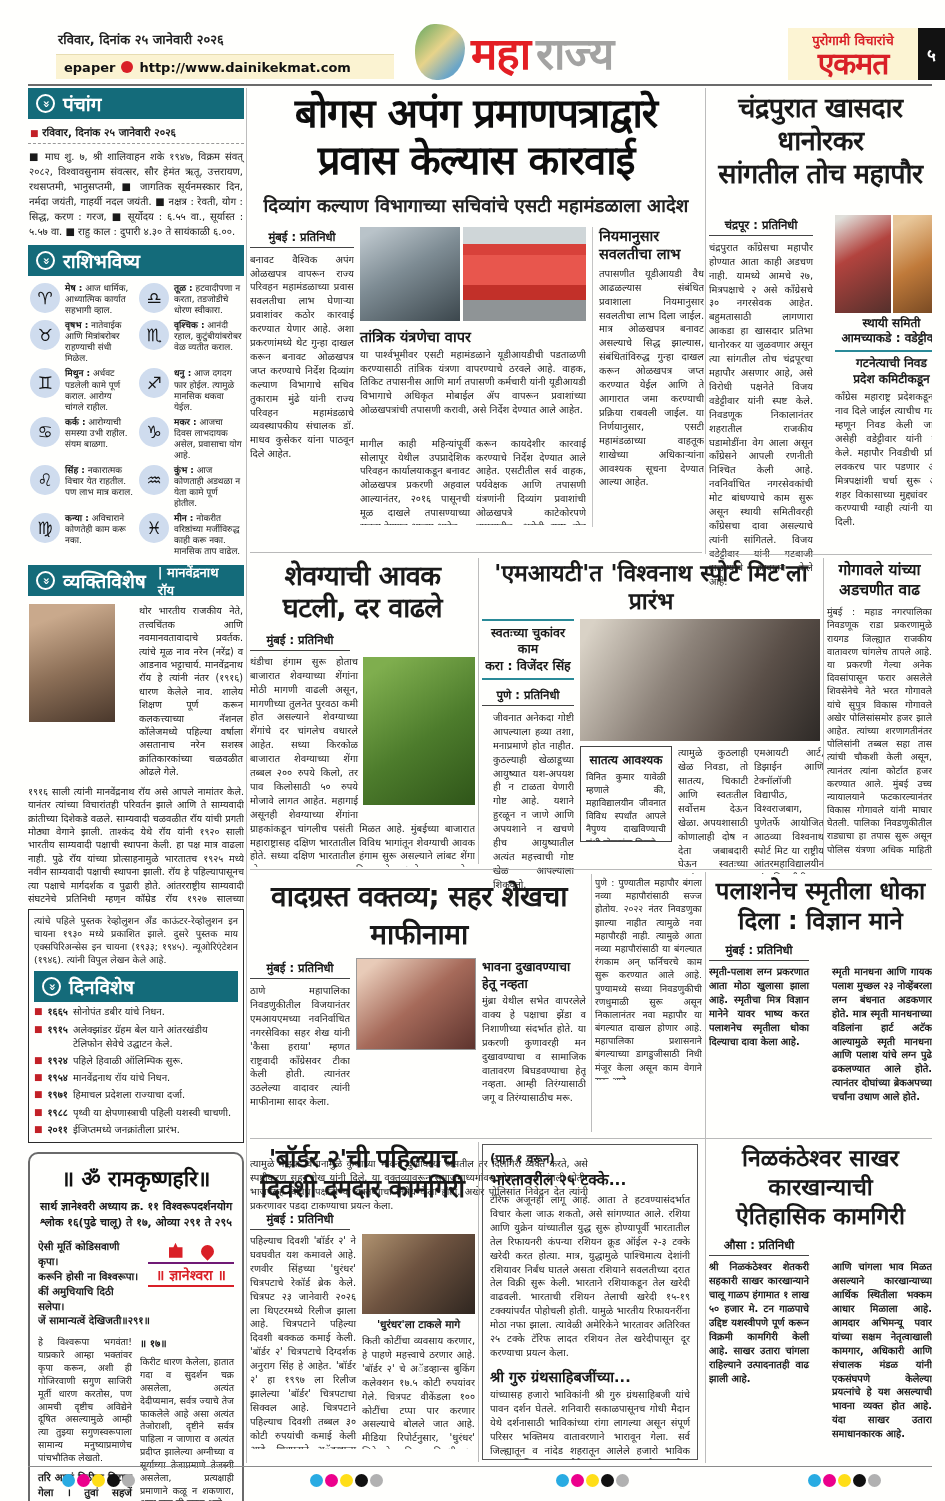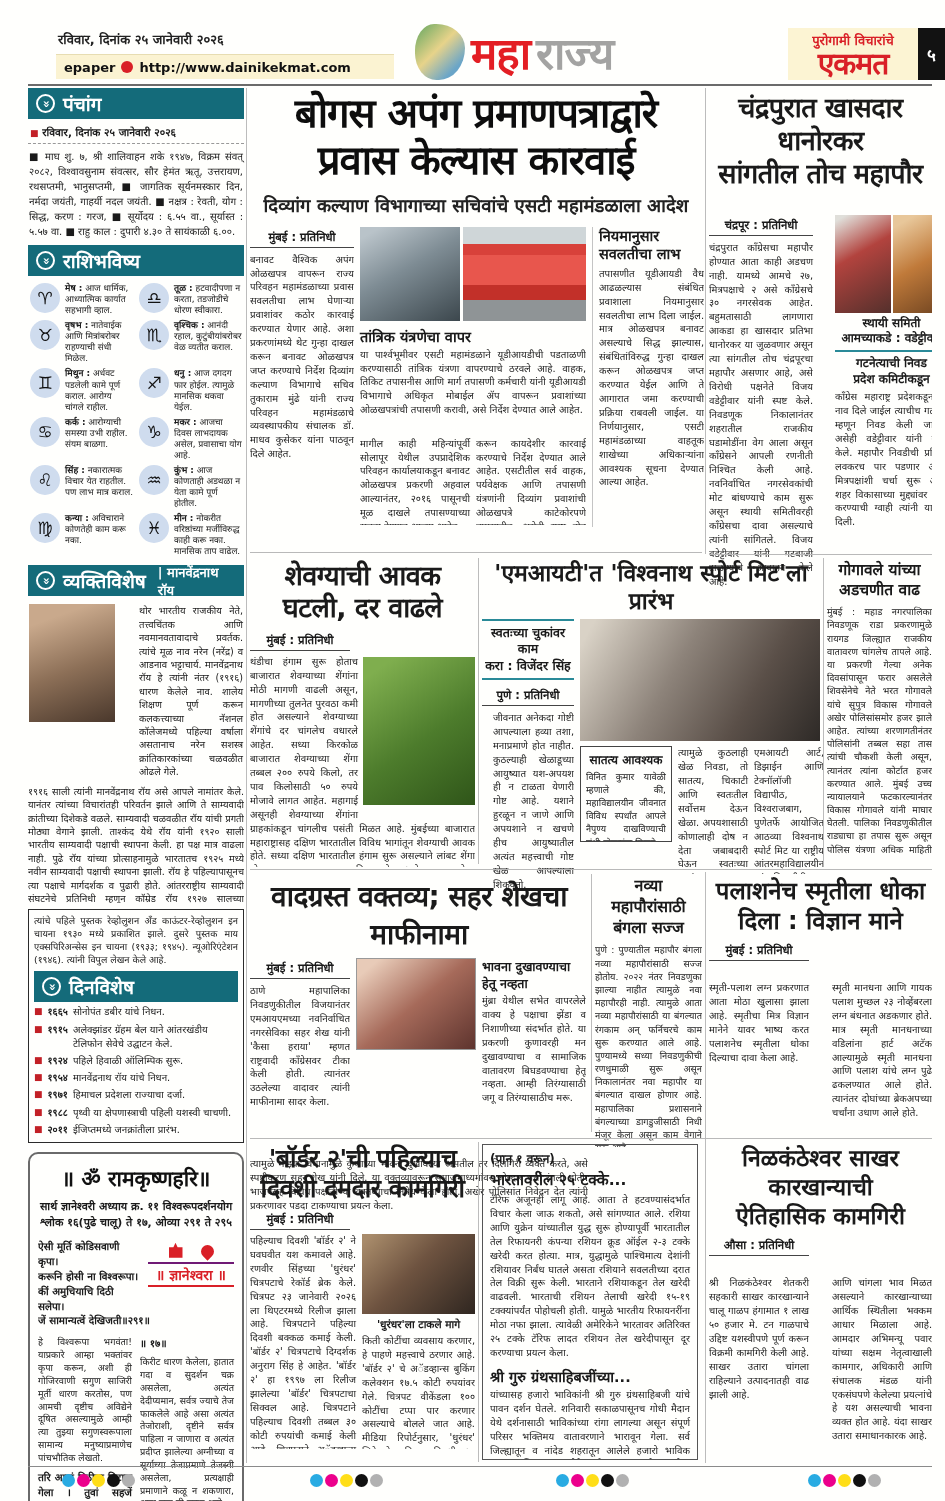--- a/index.html
+++ b/index.html
@@ -97,21 +97,21 @@
   #sahar { position:absolute; left:250px; top:876px; width:338px; height:256px; }
   .sahar-hl { font-size:28px; font-weight:bold; text-align:center; letter-spacing:-0.5px; }
   .sahar-row { display:flex; gap:6px; margin-top:6px; }
   .sahar-c1 { width:100px; flex:0 0 auto; }
   .sahar-photo { width:120px; height:92px; flex:0 0 auto; background:linear-gradient(140deg,#e8cbb8 10%,#a66a5a 50%,#5e342e 100%); border:1px solid #999; }
   .quote-title { font-weight:bold; font-size:12.5px; margin-bottom:2px; }
   #mayor { position:absolute; left:595px; top:876px; width:107px; height:256px; }
   .mayor-hl { font-size:16px; font-weight:bold; text-align:center; line-height:1.3; margin-bottom:5px; }
   #palash { position:absolute; left:709px; top:876px; width:223px; height:256px; }
   .palash-hl { font-size:24px; font-weight:bold; text-align:center; line-height:1.25; }
-  .twocol { display:flex; gap:23px; margin-top:20px; }
+  .twocol { display:flex; gap:23px; margin-top:4px;font-weight:bold; }
   .twocol .body { width:50%; }
   #border2 { position:absolute; left:250px; top:1144px; width:225px; height:316px; }
   .b2-row { display:flex; gap:6px; margin-top:4px; height:215px; overflow:hidden; }
   .b2-c1 { width:106px; flex:0 0 auto; }
   .b2-c2 { width:113px; flex:0 0 auto; }
   .b2-photo { width:113px; height:80px; background:linear-gradient(135deg,#a88b6a 5%,#6e5340 45%,#2f2620 100%); }
   .b2-cap { font-weight:bold; font-size:10.5px; text-align:center; margin:3px 0; }
   #tariffguru { position:absolute; left:482px; top:1144px; width:216px; height:316px; border:1.5px solid #555; padding:5px 7px; overflow:hidden; }
   .kicker { font-weight:bold; font-size:12px; }
   .tariff-hl { font-weight:bold; font-size:15.5px; margin:1px 0 3px; }
@@ -397,22 +397,20 @@
       <div class="sahar-photo ph"></div>
       <div style="width:104px;">
         <div class="quote-title">भावना दुखावण्याचा हेतू नव्हता</div>
         <div class="body clip" style="height:158px;">मुंब्रा येथील सभेत वापरलेले वाक्य हे पक्षाचा झेंडा व निशाणीच्या संदर्भात होते. या प्रकरणी कुणावरही मन दुखावण्याचा व सामाजिक वातावरण बिघडवण्याचा हेतू नव्हता. आम्ही तिरंग्यासाठी जगू व तिरंग्यासाठीच मरू.</div>
       </div>
     </div>
     <div class="body clip" style="margin-top:5px; height:54px;">त्यामुळे माझ्या विधानामुळे कुणाच्या भावना दुखावल्या असतील तर दिलगिरी व्यक्त करते, असे स्पष्टीकरण सहर शेख यांनी दिले. या वक्तव्यावरून समाजमाध्यमांवर जोरदार चर्चा रंगली होती. भाजपसह विविध पक्षांनी या वक्तव्याचा निषेध केला होता. अखेर पोलिसांत निवेदन देत त्यांनी प्रकरणावर पडदा टाकण्याचा प्रयत्न केला.</div>
   </div>
 
   <div id="mayor">
-    <div class="mayor-hl ml">नव्या महापौरांसाठी
-बंगला सज्ज</div>
     <div class="body clip" style="height:204px; font-size:9.3px;">पुणे : पुण्यातील महापौर बंगला नव्या महापौरांसाठी सज्ज होतोय. २०२२ नंतर निवडणुका झाल्या नाहीत त्यामुळे नवा महापौरही नाही. त्यामुळे आता नव्या महापौरांसाठी या बंगल्यात रंगकाम अन् फर्निचरचे काम सुरू करण्यात आले आहे. पुण्यामध्ये सध्या निवडणुकीची रणधुमाळी सुरू असून निकालानंतर नवा महापौर या बंगल्यात दाखल होणार आहे. महापालिका प्रशासनाने बंगल्याच्या डागडुजीसाठी निधी मंजूर केला असून काम वेगाने सुरू आहे.</div>
   </div>
 
   <div id="palash">
     <div class="palash-hl ml">पलाशनेच स्मृतीला धोका
 दिला : विज्ञान माने</div>
     <div class="byline" style="width:100px; margin:4px 0 2px;">मुंबई : प्रतिनिधी</div>
     <div class="twocol clip" style="height:168px;">
       <div class="body">स्मृती-पलाश लग्न प्रकरणात आता मोठा खुलासा झाला आहे. स्मृतीचा मित्र विज्ञान मानेने यावर भाष्य करत पलाशनेच स्मृतीला धोका दिल्याचा दावा केला आहे.</div>
       <div class="body">स्मृती मानधना आणि गायक पलाश मुच्छल २३ नोव्हेंबरला लग्न बंधनात अडकणार होते. मात्र स्मृती मानधनाच्या वडिलांना हार्ट अटॅक आल्यामुळे स्मृती मानधना आणि पलाश यांचे लग्न पुढे ढकलण्यात आले होते. त्यानंतर दोघांच्या ब्रेकअपच्या चर्चांना उधाण आले होते.</div>

